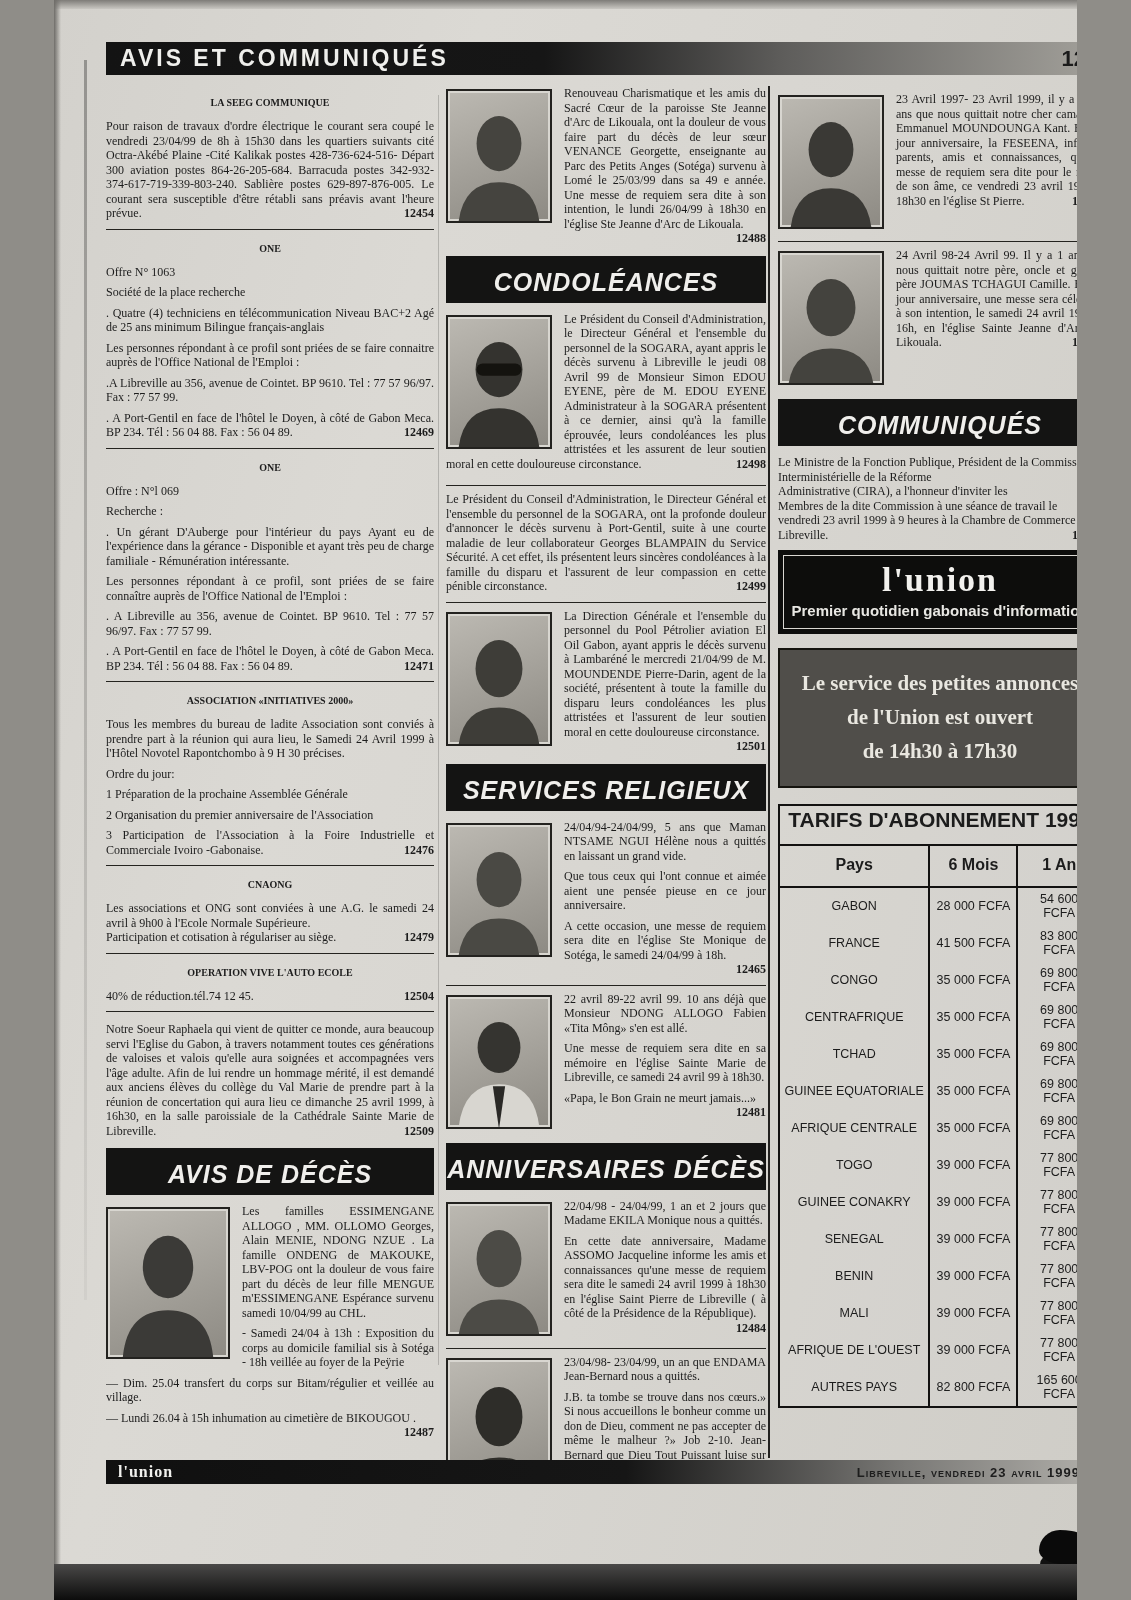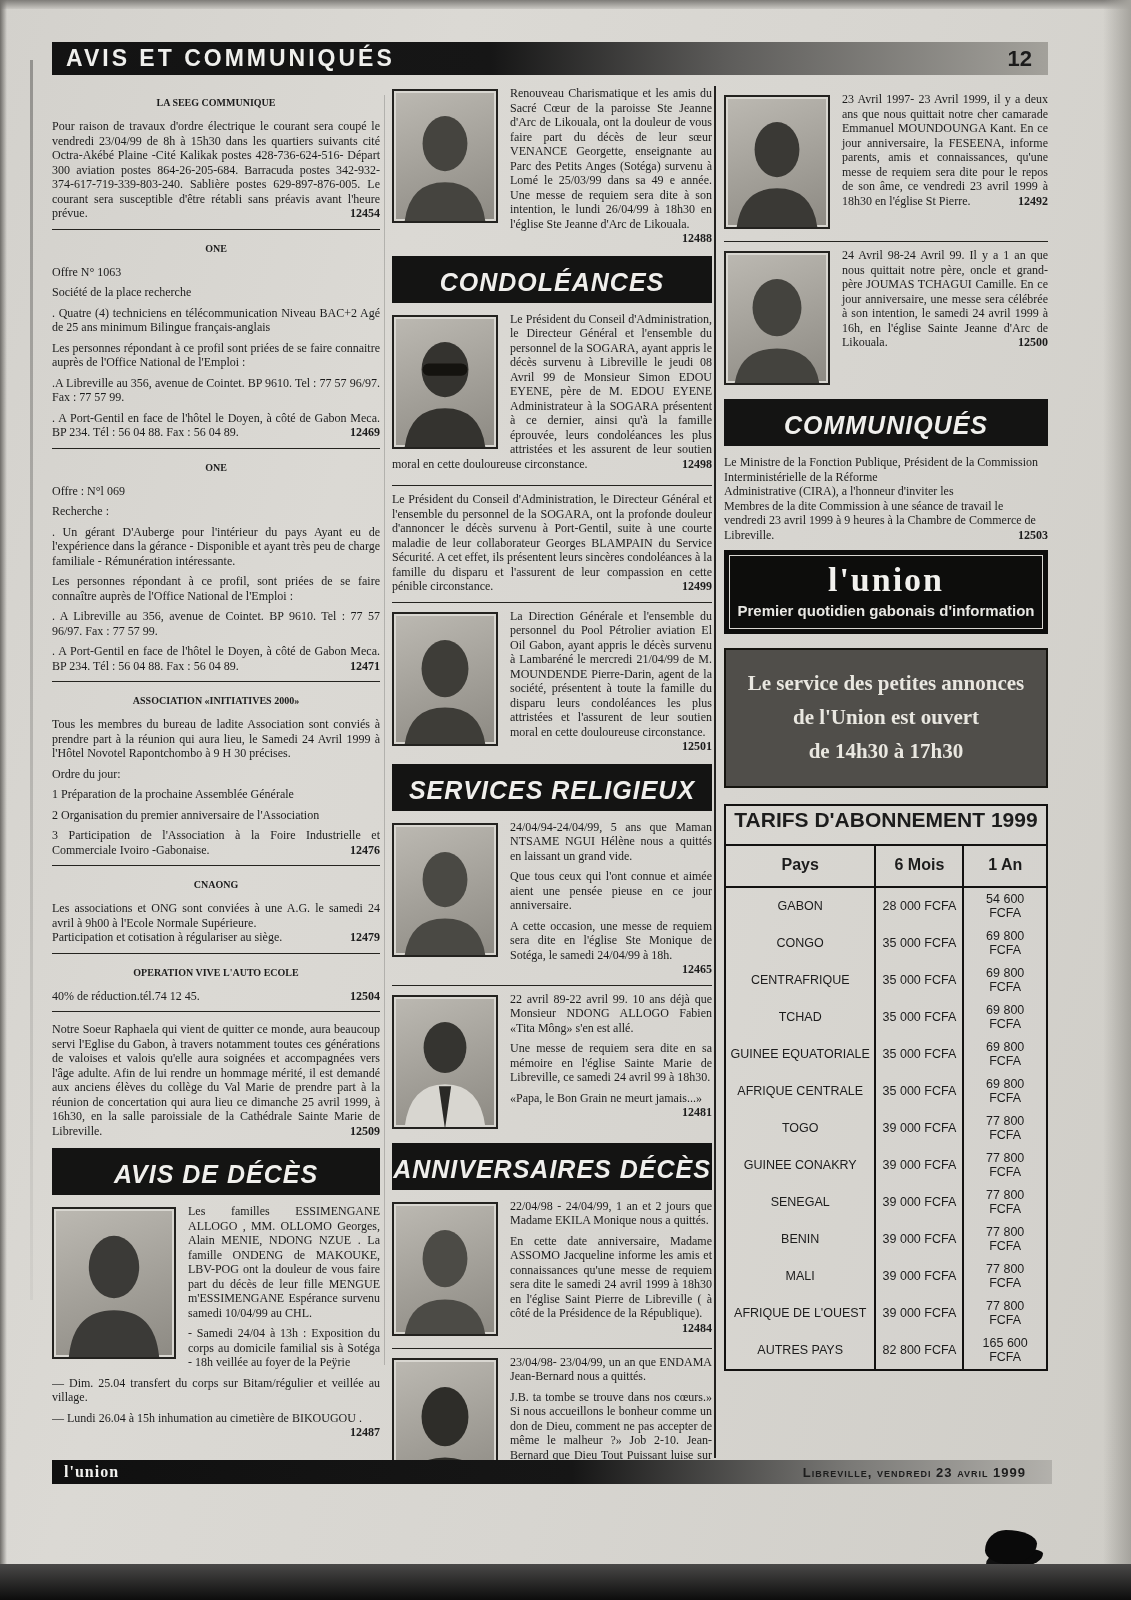--- a/index.html
+++ b/index.html
@@ -1,16 +1,16 @@
 <!DOCTYPE html>
 <html><head>
 <meta charset="utf-8">
 <style>
   html,body{margin:0;padding:0;background:#8f8d88;}
-  .page{position:relative;width:1131px;height:1600px;margin:0 auto;overflow:hidden;
+  .page{position:relative;width:1023px;height:1600px;margin:0 auto;overflow:hidden;
         background:linear-gradient(105deg,#d3d1cc 0%,#dbd9d4 30%,#d7d5d0 60%,#cfcdc7 100%);
         font-family:"Liberation Serif","DejaVu Serif",serif;color:#1c1c1c;}
   
   .edge-top{position:absolute;top:0;left:0;right:0;height:9px;background:linear-gradient(#7e7c78,#c9c7c2);}
   .edge-bottom{position:absolute;bottom:0;left:0;right:0;height:36px;background:linear-gradient(#4a4948,#0c0c0c);}
   .edge-right{position:absolute;top:0;bottom:0;left:1103px;width:28px;background:linear-gradient(90deg,rgba(0,0,0,0),#a5a39d);}
   .edge-left{position:absolute;top:0;bottom:0;left:0;width:7px;background:linear-gradient(90deg,#6f6d69,rgba(0,0,0,0));}
   .fold{position:absolute;left:30px;top:60px;width:3px;height:1240px;background:linear-gradient(rgba(0,0,0,.30),rgba(0,0,0,.04));}
   .ink-blob{position:absolute;left:985px;top:1530px;width:52px;height:34px;background:#0a0a0a;
             border-radius:40% 60% 55% 45%/60% 40% 60% 40%;box-shadow:14px 10px 0 -8px #0a0a0a,-10px 14px 0 -11px #111;}
@@ -285,20 +285,25 @@
         <div class="t-cell c2">1 An</div>
       </div>
       <div class="tarifs-body">
 
           <div class="t-row">
             <div class="t-cell c0">GABON</div>
             <div class="t-cell c1">28 000 FCFA</div>
             <div class="t-cell c2">54 600 FCFA</div>
           </div>
 
+          <div class="t-row">
+            <div class="t-cell c0">FRANCE</div>
+            <div class="t-cell c1">41 500 FCFA</div>
+            <div class="t-cell c2">83 800 FCFA</div>
+          </div>
 
           <div class="t-row">
             <div class="t-cell c0">CONGO</div>
             <div class="t-cell c1">35 000 FCFA</div>
             <div class="t-cell c2">69 800 FCFA</div>
           </div>
 
           <div class="t-row">
             <div class="t-cell c0">CENTRAFRIQUE</div>
             <div class="t-cell c1">35 000 FCFA</div>

